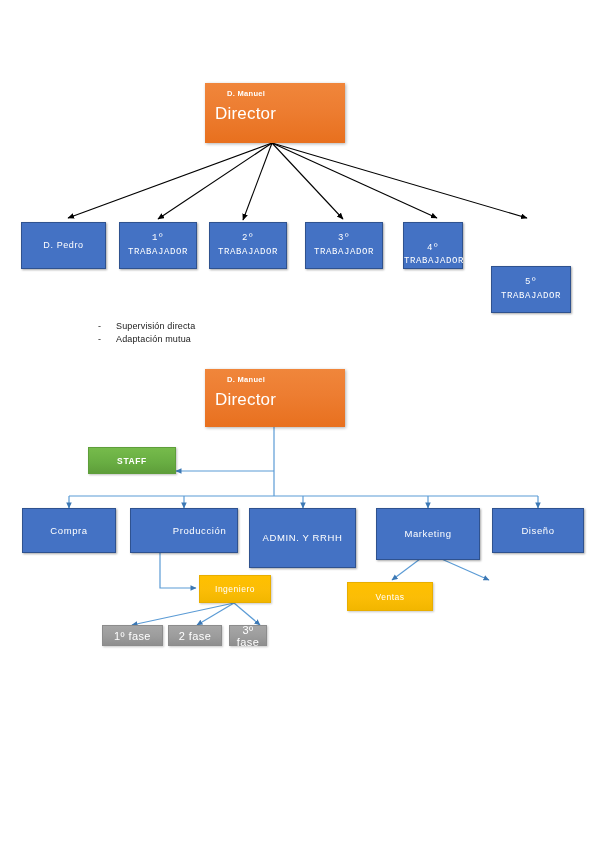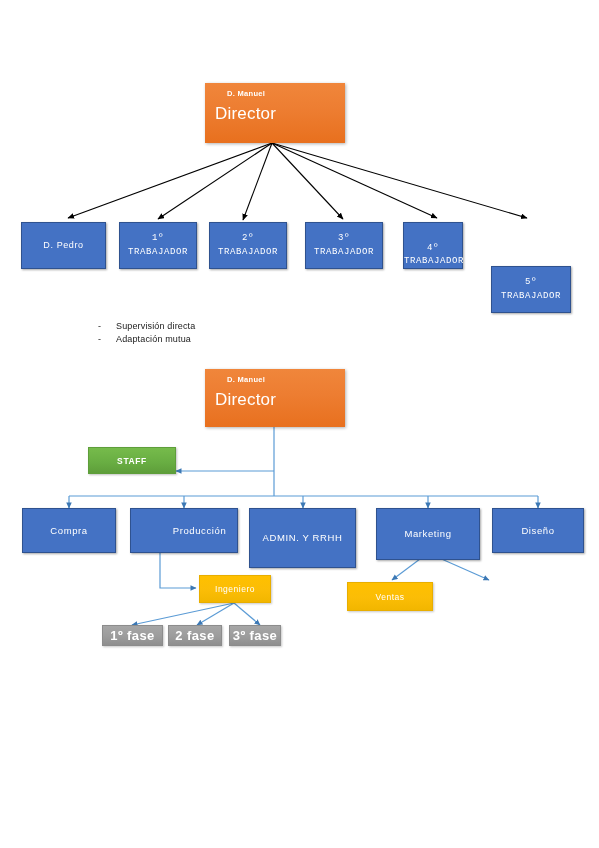--- a/index.html
+++ b/index.html
@@ -84,22 +84,22 @@
     border: 1px solid #E8AE00;
     box-shadow: 1px 1px 2px rgba(0,0,0,0.22);
     font-size: 8.5px;
     letter-spacing: 0.5px;
   }
   
   .gray {
     background: linear-gradient(180deg, #A6A6A6 0%, #9C9C9C 55%, #8F8F8F 100%);
     border: 1px solid #8C8C8C;
     box-shadow: 1px 1px 2px rgba(0,0,0,0.22);
-    font-size: 13px;
-    font-weight: bold;
+    font-size: 11px;
+    font-weight: normal;
     letter-spacing: 0.4px;
   }
   
   .bullets {
     position: absolute;
     left: 98px;
     top: 320px;
     z-index: 5;
   }
   .bullet-row {
@@ -263,21 +263,21 @@
   </div>
 
   <div class="node gray" style="left:102px; top:625px; width:61px; height:21px;">
     <span>1º fase</span>
   </div>
 
   <div class="node gray" style="left:168px; top:625px; width:54px; height:21px;">
     <span>2 fase</span>
   </div>
 
-  <div class="node gray" style="left:229px; top:625px; width:52px; height:21px;">
+  <div class="node gray" style="left:229px; top:625px; width:38px; height:21px;">
     <span>3º fase</span>
   </div>
 
   <div class="node amber" style="left:347px; top:582px; width:86px; height:29px;">
     <span>Ventas</span>
   </div>
 
 
 </div>
 

